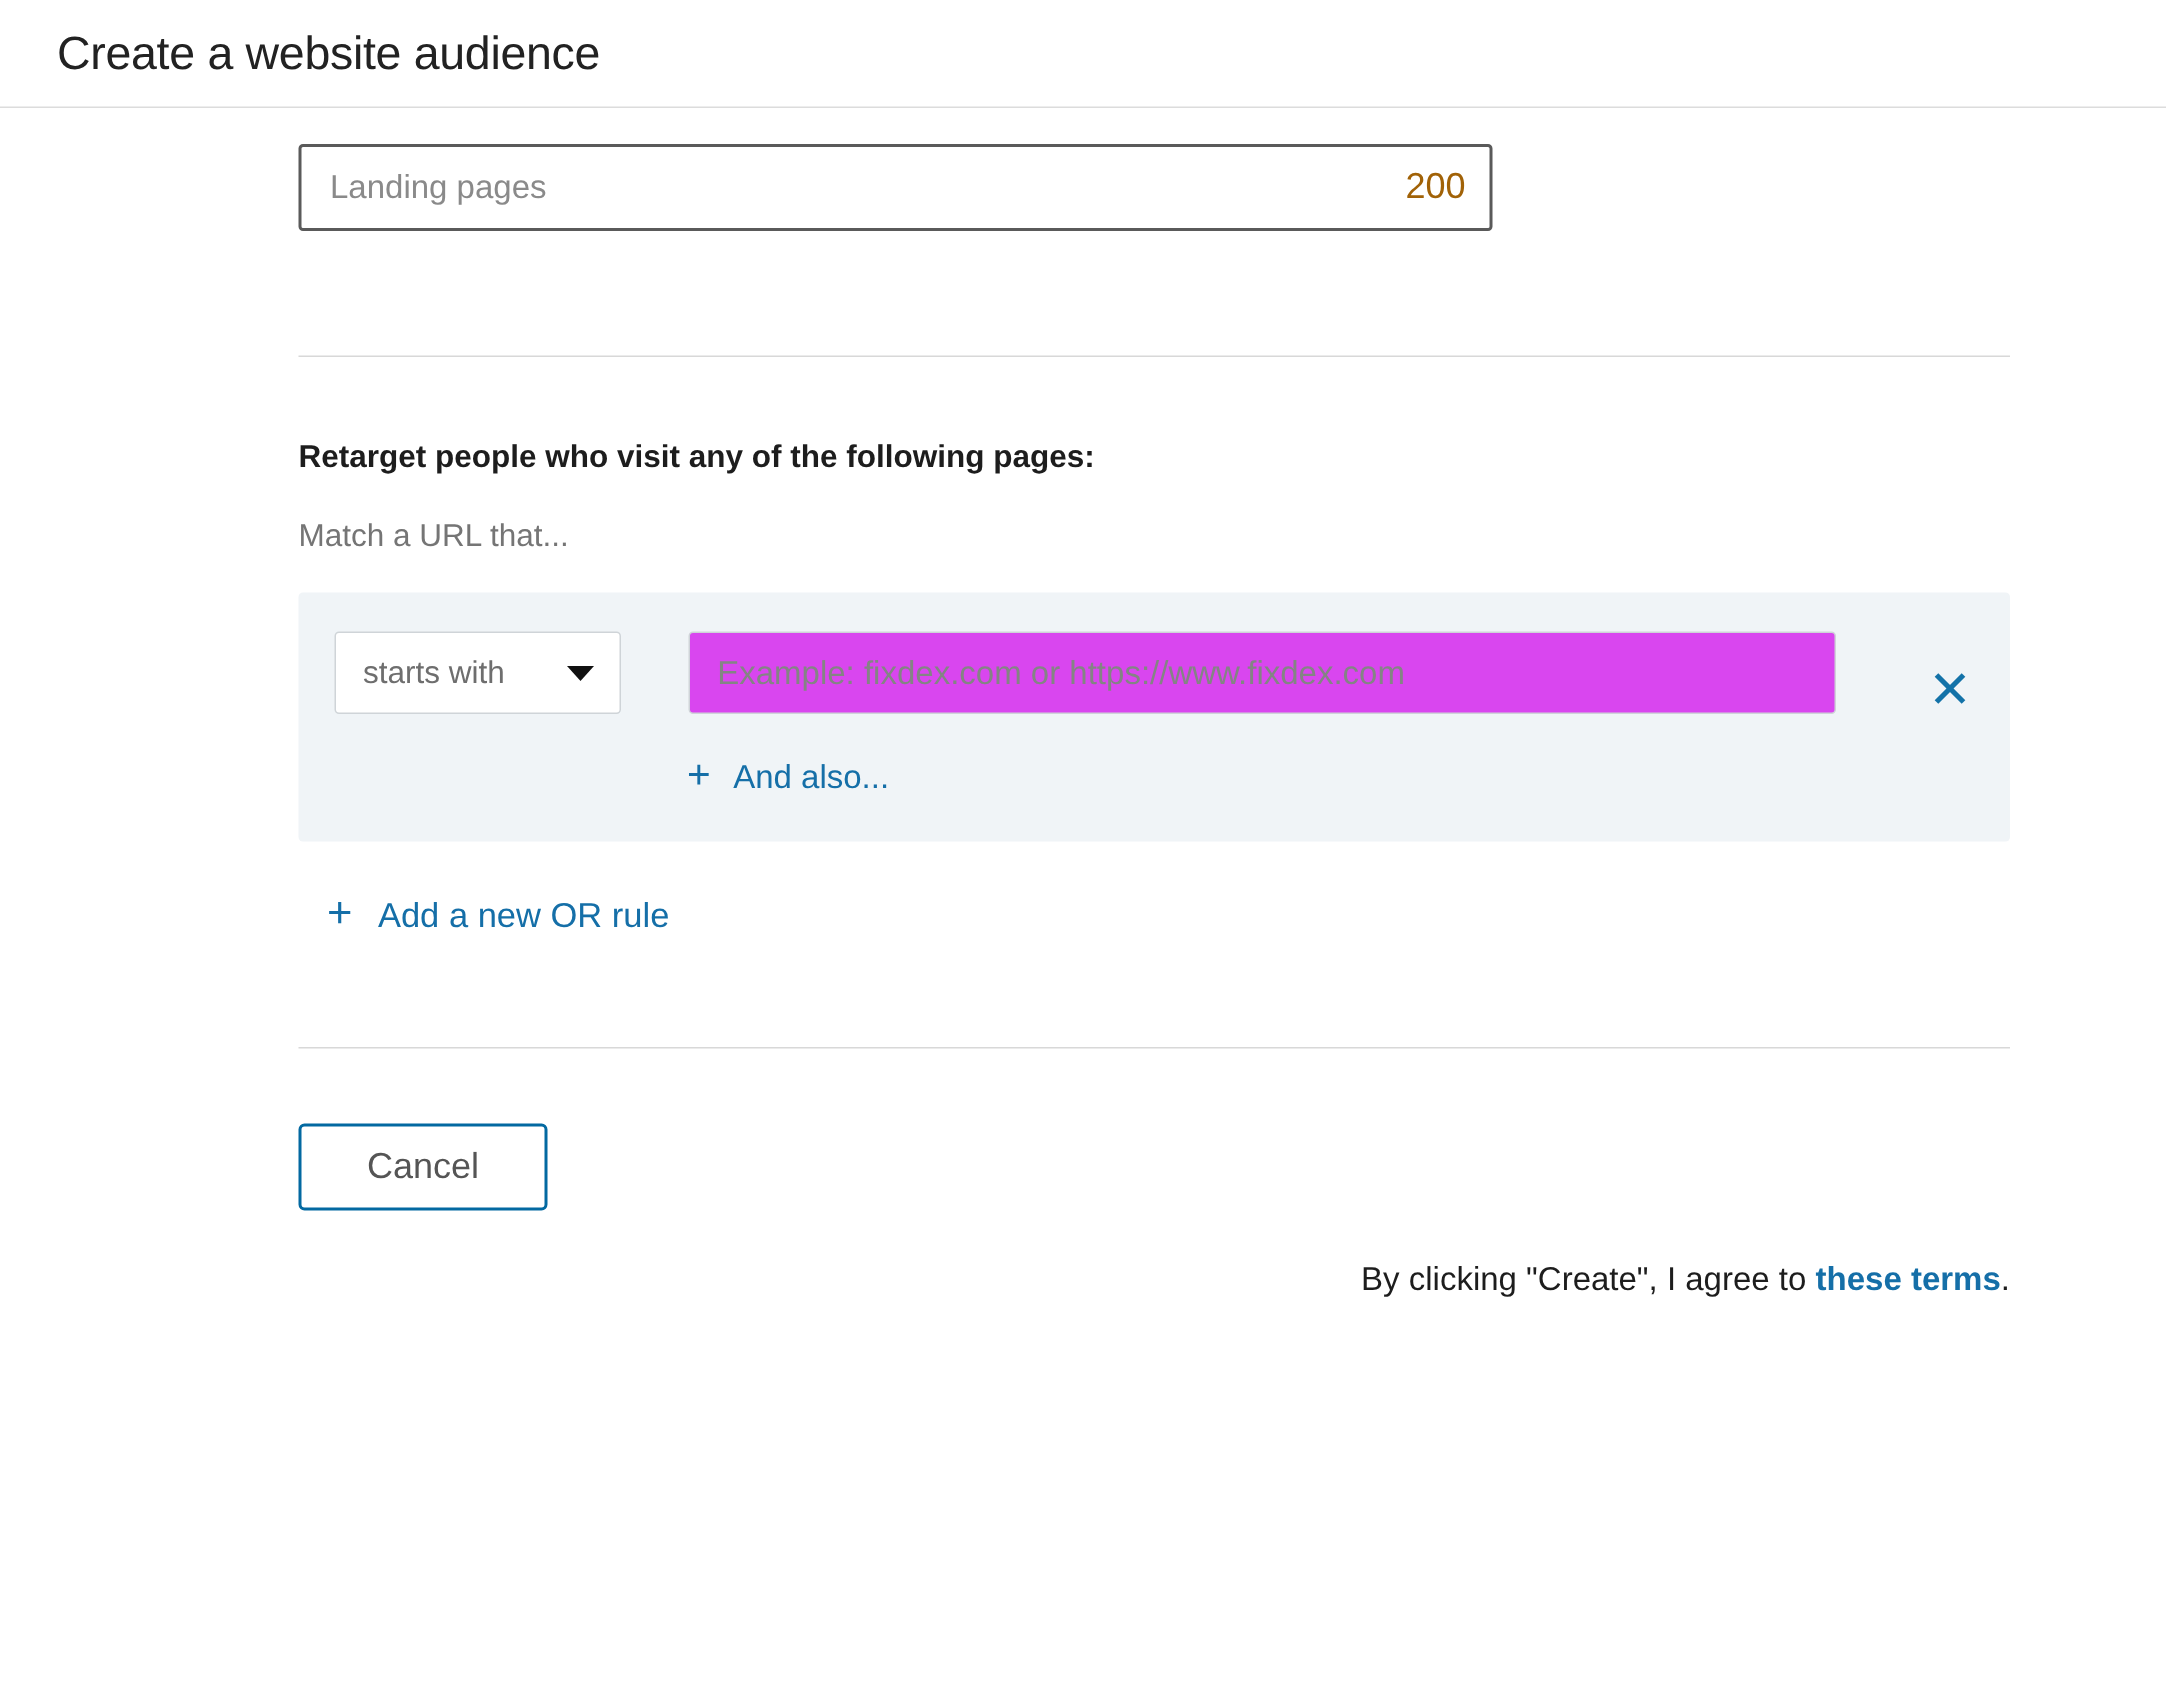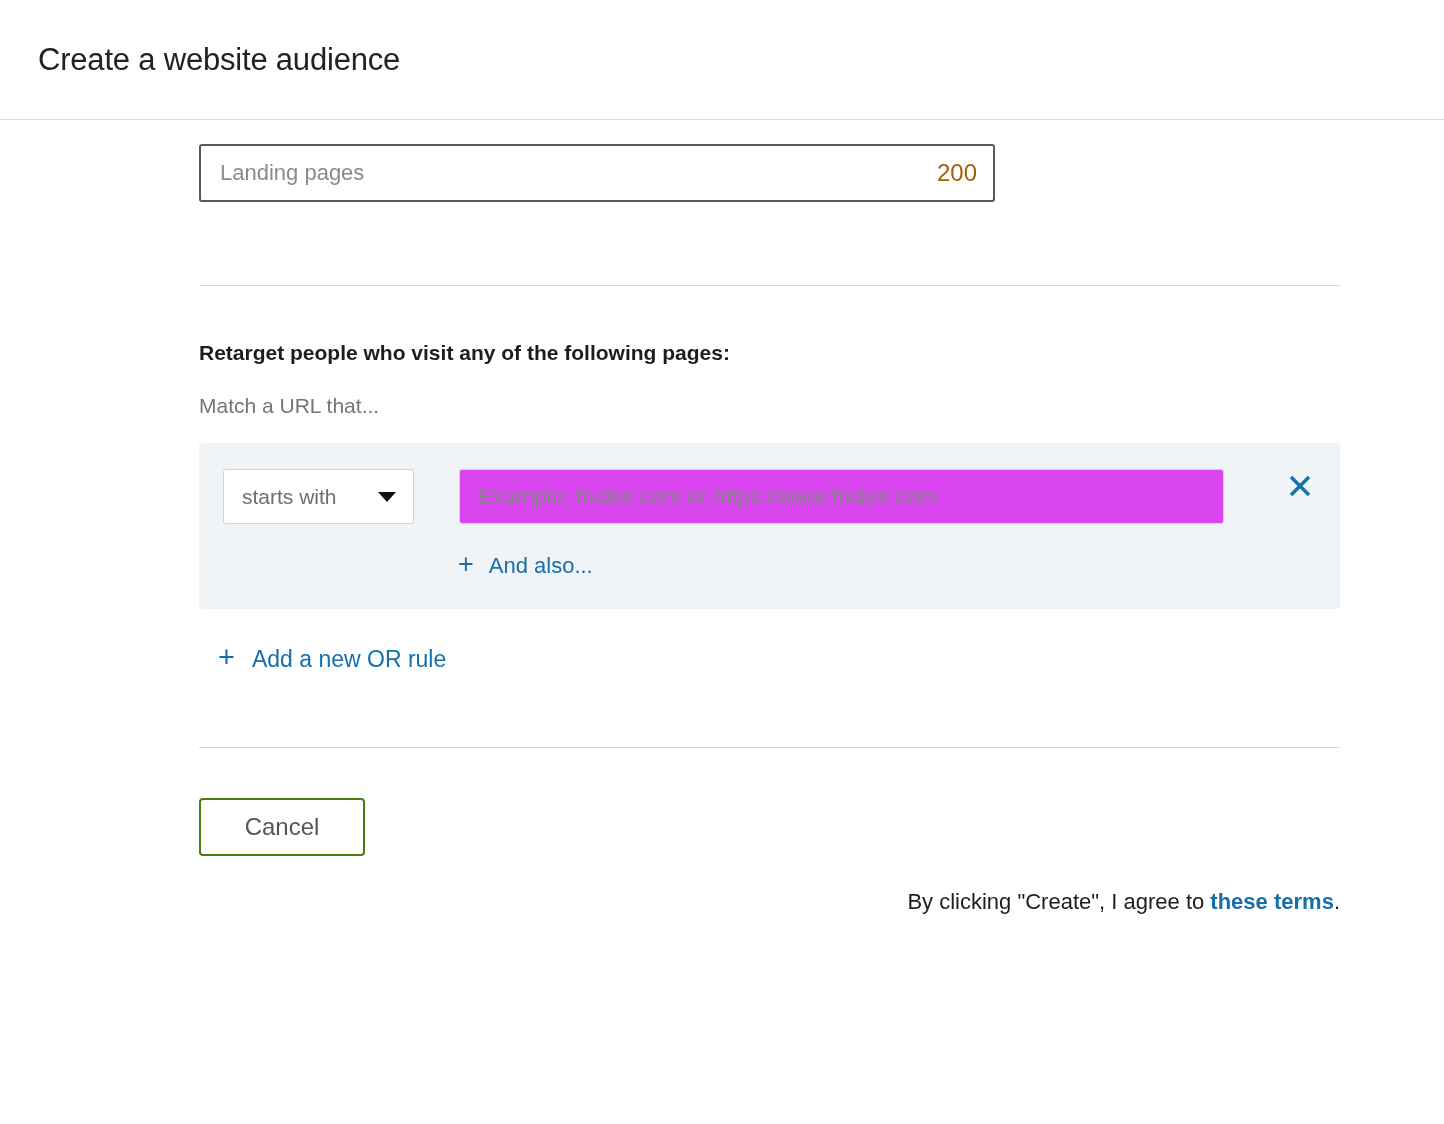--- a/index.html
+++ b/index.html
@@ -10,21 +10,21 @@
     width: 1444px;
     height: 1124px;
     background: #ffffff;
     font-family: "Liberation Sans", sans-serif;
     color: #222222;
     overflow: hidden;
   }
 
   
   .page-header {
-    height: 120px;
+    height: 72px;
     box-sizing: border-box;
     border-bottom: 1px solid #dcdcdc;
     display: flex;
     align-items: center;
     padding-left: 38px;
   }
   .page-title {
     font-size: 31px;
     font-weight: 400;
     color: #222222;
@@ -109,21 +109,21 @@
   .rule-group {
     margin-top: 25px;
     width: 1141px;
     box-sizing: border-box;
     background: #f0f4f7;
     border-radius: 3px;
     padding: 26px 24px 30px 24px;
   }
   .rule-row {
     display: flex;
-    align-items: flex-start;
+    align-items: flex-end;
     gap: 39px;
   }
   .match-select {
     width: 205px;
     height: 55px;
     box-sizing: border-box;
     background: #ffffff;
     border: 1px solid #cfd4d8;
     border-radius: 3px;
     display: flex;
@@ -219,21 +219,21 @@
     width: 1141px;
     display: flex;
     align-items: center;
     justify-content: space-between;
   }
   .cancel-button {
     width: 166px;
     height: 58px;
     box-sizing: border-box;
     background: #ffffff;
-    border: 2px solid #4d7c0f;
+    border: 2px solid #0369a1;
     border-radius: 4px;
     font-family: "Liberation Sans", sans-serif;
     font-size: 24px;
     color: #555555;
     cursor: pointer;
   }
   .create-button {
     width: 166px;
     height: 61px;
     box-sizing: border-box;

